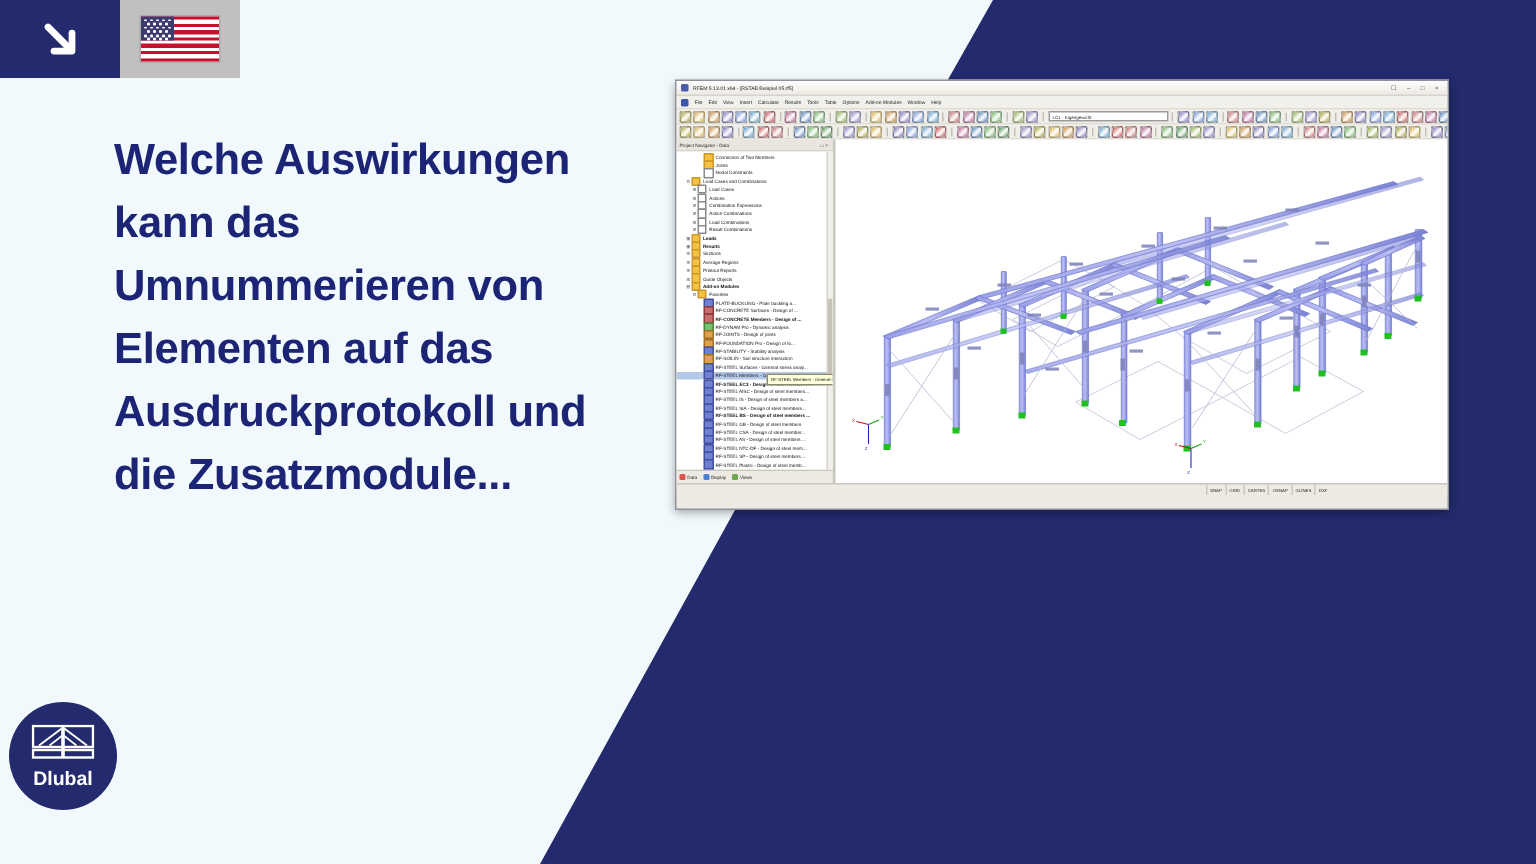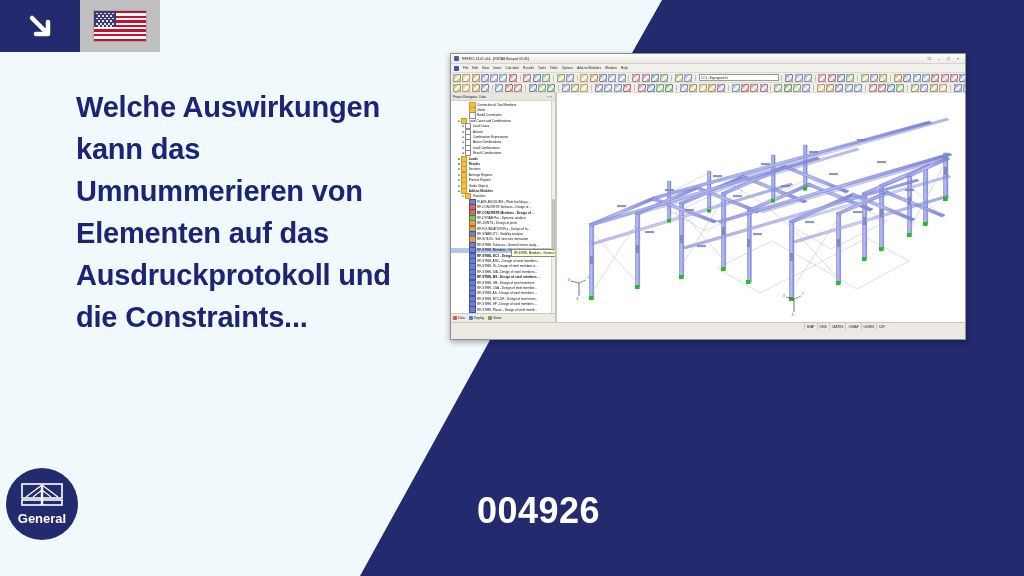--- a/index.html
+++ b/index.html
@@ -192,39 +192,38 @@
         <span class="star" style="left:14px;top:12px"></span>
       <span class="star" style="left:18px;top:12px"></span>
       <span class="star" style="left:4px;top:14.2px"></span>
         <span class="star" style="left:8px;top:14.2px"></span>
       <span class="star" style="left:12px;top:14.2px"></span>
         <span class="star" style="left:16px;top:14.2px"></span>
     </div>
   </div>
 </div>
 
-<div id="headline">Welche Auswirkungen kann das Umnummerieren von Elementen auf das Ausdruckprotokoll und die Constraints...</div>
+<div id="headline">Welche Auswirkungen kann das Umnummerieren von Elementen auf das Ausdruckprotokoll und die Zusatzmodule...</div>
 
 <div id="logo">
   <div id="logo-mark">
     <svg width="42" height="26" viewBox="0 0 42 26" aria-hidden="true">
       <rect x="1" y="1" width="40" height="14" fill="none" stroke="#ffffff" stroke-width="1.6"></rect>
       <line x1="21" y1="2" x2="5" y2="14" stroke="#ffffff" stroke-width="1.3"></line>
       <line x1="21" y1="2" x2="37" y2="14" stroke="#ffffff" stroke-width="1.3"></line>
       <line x1="21" y1="2" x2="21" y2="22" stroke="#ffffff" stroke-width="2.4"></line>
       <line x1="21" y1="7" x2="12" y2="14" stroke="#ffffff" stroke-width="1.1"></line>
       <line x1="21" y1="7" x2="30" y2="14" stroke="#ffffff" stroke-width="1.1"></line>
       <rect x="1" y="17" width="40" height="5" fill="none" stroke="#ffffff" stroke-width="1.6"></rect>
     </svg>
   </div>
-  <div id="logo-text">General</div>
+  <div id="logo-text">Dlubal</div>
 </div>
 
 <div id="faq-row">
-  <div id="faq-number">004926</div>
 </div>
 
 <div id="app-window">
 
   <div id="title-bar">
     <span class="tb-ico"></span>
     <span id="title-text">RFEM 5.13.01 x64 - [RSTAB Beispiel 05.rf5]</span>
     <span id="win-ctrls">
       <span class="wc">☐</span>
       <span class="wc">–</span>

